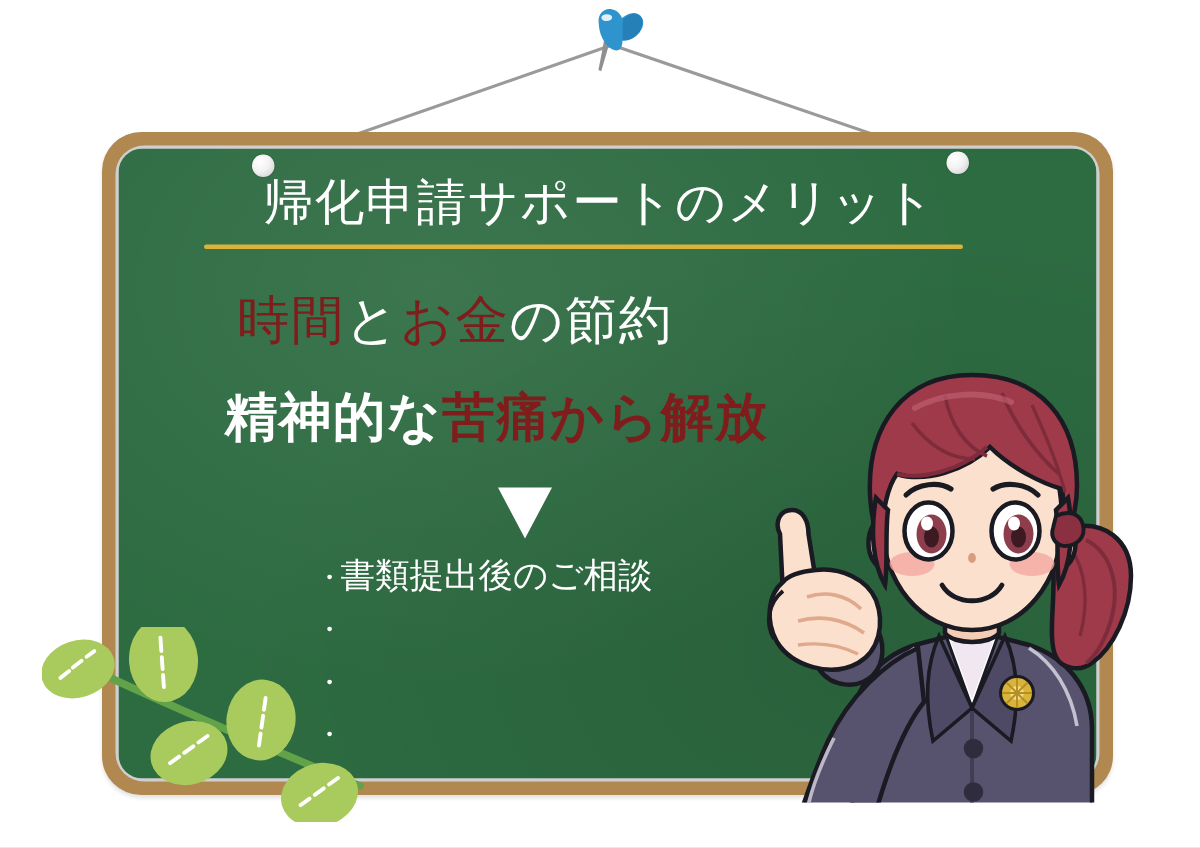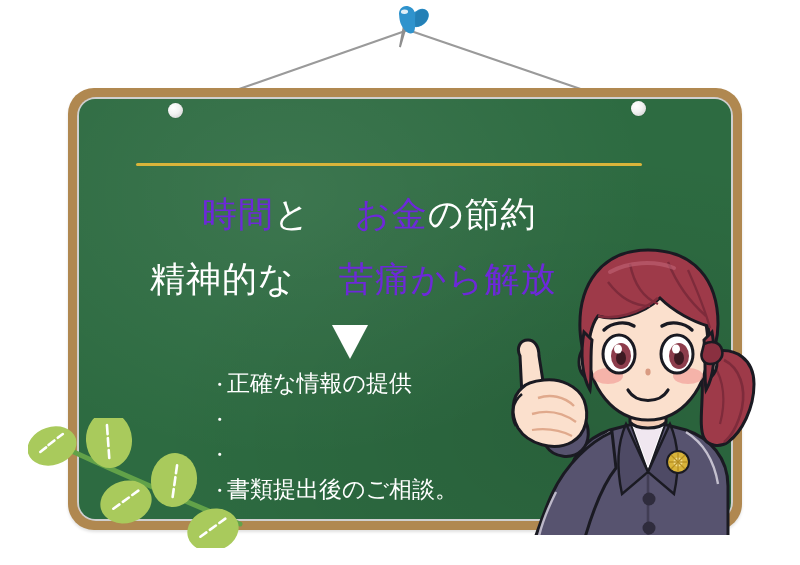--- a/index.html
+++ b/index.html
@@ -102,22 +102,22 @@
 
   .headline {
     position: absolute;
     font-size: 35px;
     line-height: 44px;
     letter-spacing: 1px;
     white-space: nowrap;
     color: #ffffff;
   }
   #headline-1 { left: 158px; top: 192px; }
-  #headline-2 { left: 150px; top: 257px; }
-  .hl-gold { color: #6d28d9; margin-left: 44px; }
+  #headline-2 { left: 150px; top: 257px; font-weight: bold; }
+  .hl-gold { color: #7f1d1d; }
   .hl-white { color: #ffffff; }
 
   #arrow {
     position: absolute;
     left: 332px;
     top: 325px;
     width: 0;
     height: 0;
     border-left: 18px solid transparent;
     border-right: 18px solid transparent;
@@ -200,46 +200,46 @@
   </svg>
 
   <div id="board">
     <div id="board-inner"></div>
     <div id="board-surface"></div>
   </div>
 
   <div class="eyelet" id="eyelet-left"></div>
   <div class="eyelet" id="eyelet-right"></div>
 
+  <div id="title">帰化申請サポートのメリット</div>
   <div id="title-rule"></div>
 
   <div class="headline" id="headline-1">
     <span class="hl-gold">時間</span><span class="hl-white">と</span><span class="hl-gold">お金</span><span class="hl-white">の節約</span>
   </div>
 
   <div class="headline" id="headline-2">
     <span class="hl-white">精神的な</span><span class="hl-gold">苦痛から解放</span>
   </div>
 
   <div id="arrow"></div>
 
   <div id="bullets">
     <div class="bullet-row">
       <span class="bullet-dot">・</span>
-      <span class="bullet-text">正確な情報の提供</span>
+      <span class="bullet-text">書類提出後のご相談</span>
     </div>
     <div class="bullet-row">
       <span class="bullet-dot">・</span>
     </div>
     <div class="bullet-row">
       <span class="bullet-dot">・</span>
     </div>
     <div class="bullet-row">
       <span class="bullet-dot">・</span>
-      <span class="bullet-text">書類提出後のご相談。</span>
     </div>
   </div>
 
   <svg id="leaf-branch" viewBox="0 0 250 130">
     <g>
       <path d="M 16 20 C 70 46, 130 72, 212 106" stroke="#62a249" stroke-width="5" fill="none" stroke-linecap="round"></path>
     </g>
     <g>
 
       <g transform="translate(24,28) rotate(-18)">

